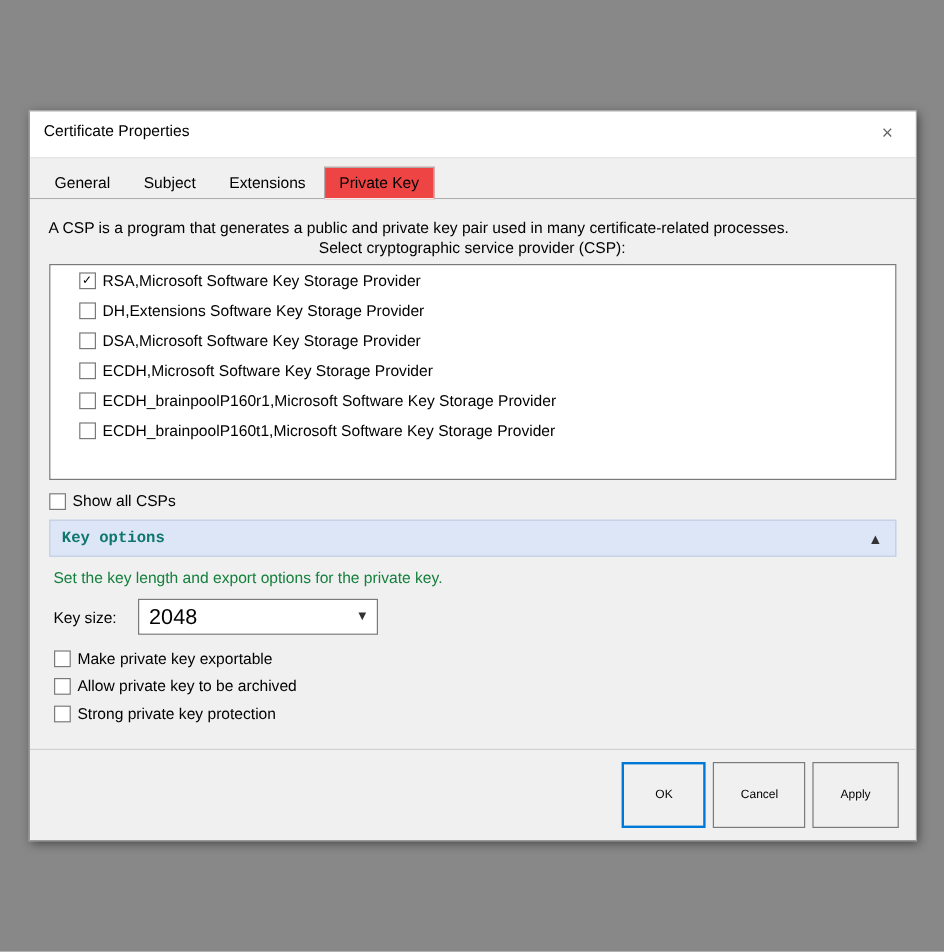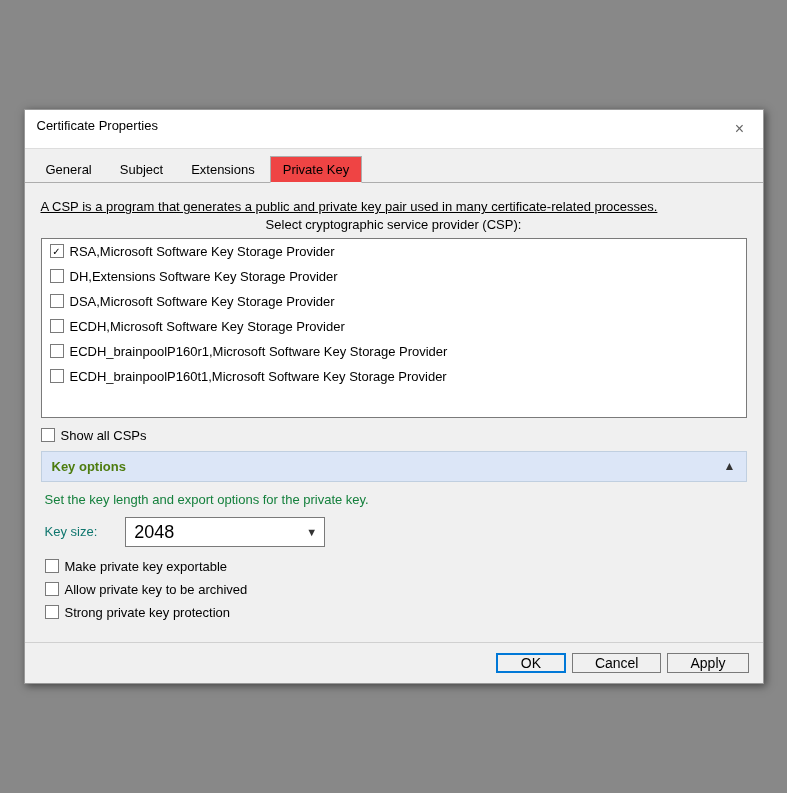--- a/index.html
+++ b/index.html
@@ -73,42 +73,41 @@
     .content {
       padding: 14px 16px;
       flex: 1;
       overflow-y: auto;
       background: #f0f0f0;
     }
 
     .description {
       line-height: 1.5;
       color: #000;
-      text-decoration: underline;
     }
 
     .section-label {
       margin-bottom: 6px;
       color: #000;
       text-align: center;
     }
 
     .list-container {
       border: 1px solid #7a7a7a;
       background: #fff;
       height: 180px;
       overflow-y: auto;
       margin-bottom: 10px;
       position: relative;
     }
 
     .list-item {
       display: flex;
       align-items: center;
-      padding: 5px 8px;
+      padding: 5px 24px;
       cursor: pointer;
       border-bottom: none;
     }
 
     .checkbox-custom {
       width: 14px;
       height: 14px;
       border: 1px solid #7a7a7a;
       background: #fff;
       display: inline-flex;
@@ -135,21 +134,22 @@
       border: 1px solid #c0cfe0;
       padding: 7px 10px;
       display: flex;
       align-items: center;
       justify-content: space-between;
       cursor: pointer;
       margin-bottom: 10px;
     }
     .collapsible-header-text {
       font-weight: 600;
-      color: #4d7c0f;
+      color: #0f766e;
+      font-family: Liberation Mono, monospace;
     }
     .chevron {
       font-size: 12px;
       color: #333;
     }
 
     .key-options-content {
       padding: 0 4px;
     }
 
@@ -157,22 +157,22 @@
       margin-bottom: 10px;
       color: #15803d;
     }
 
     .key-size-row {
       display: flex;
       align-items: center;
       margin-bottom: 12px;
     }
     .key-size-label {
-      margin-right: 28px;
-      color: #0f766e;
+      margin-right: 18px;
+      color: #000000;
       white-space: nowrap;
     }
     .key-size-select {
       width: 200px;
       padding: 4px 8px;
       border: 1px solid #7a7a7a;
       background: #fff;
       font-size: 18px;
       appearance: none;
       -webkit-appearance: none;
@@ -202,25 +202,25 @@
 
     .footer {
       display: flex;
       justify-content: flex-end;
       padding: 10px 14px;
       background: #f0f0f0;
       border-top: 1px solid #d0d0d0;
       gap: 6px;
     }
     .footer-btn {
-      padding: 0 22px;
+      padding: 20px 22px;
       border: 1px solid #7a7a7a;
       background: #f0f0f0;
       cursor: pointer;
-      font-size: 14px;
+      font-size: 10px;
       min-width: 70px;
     }
     .footer-btn.primary {
       border: 2px solid #0078d7;
     }
   </style>
 </head>
 <body>
 
 <div class="dialog">

